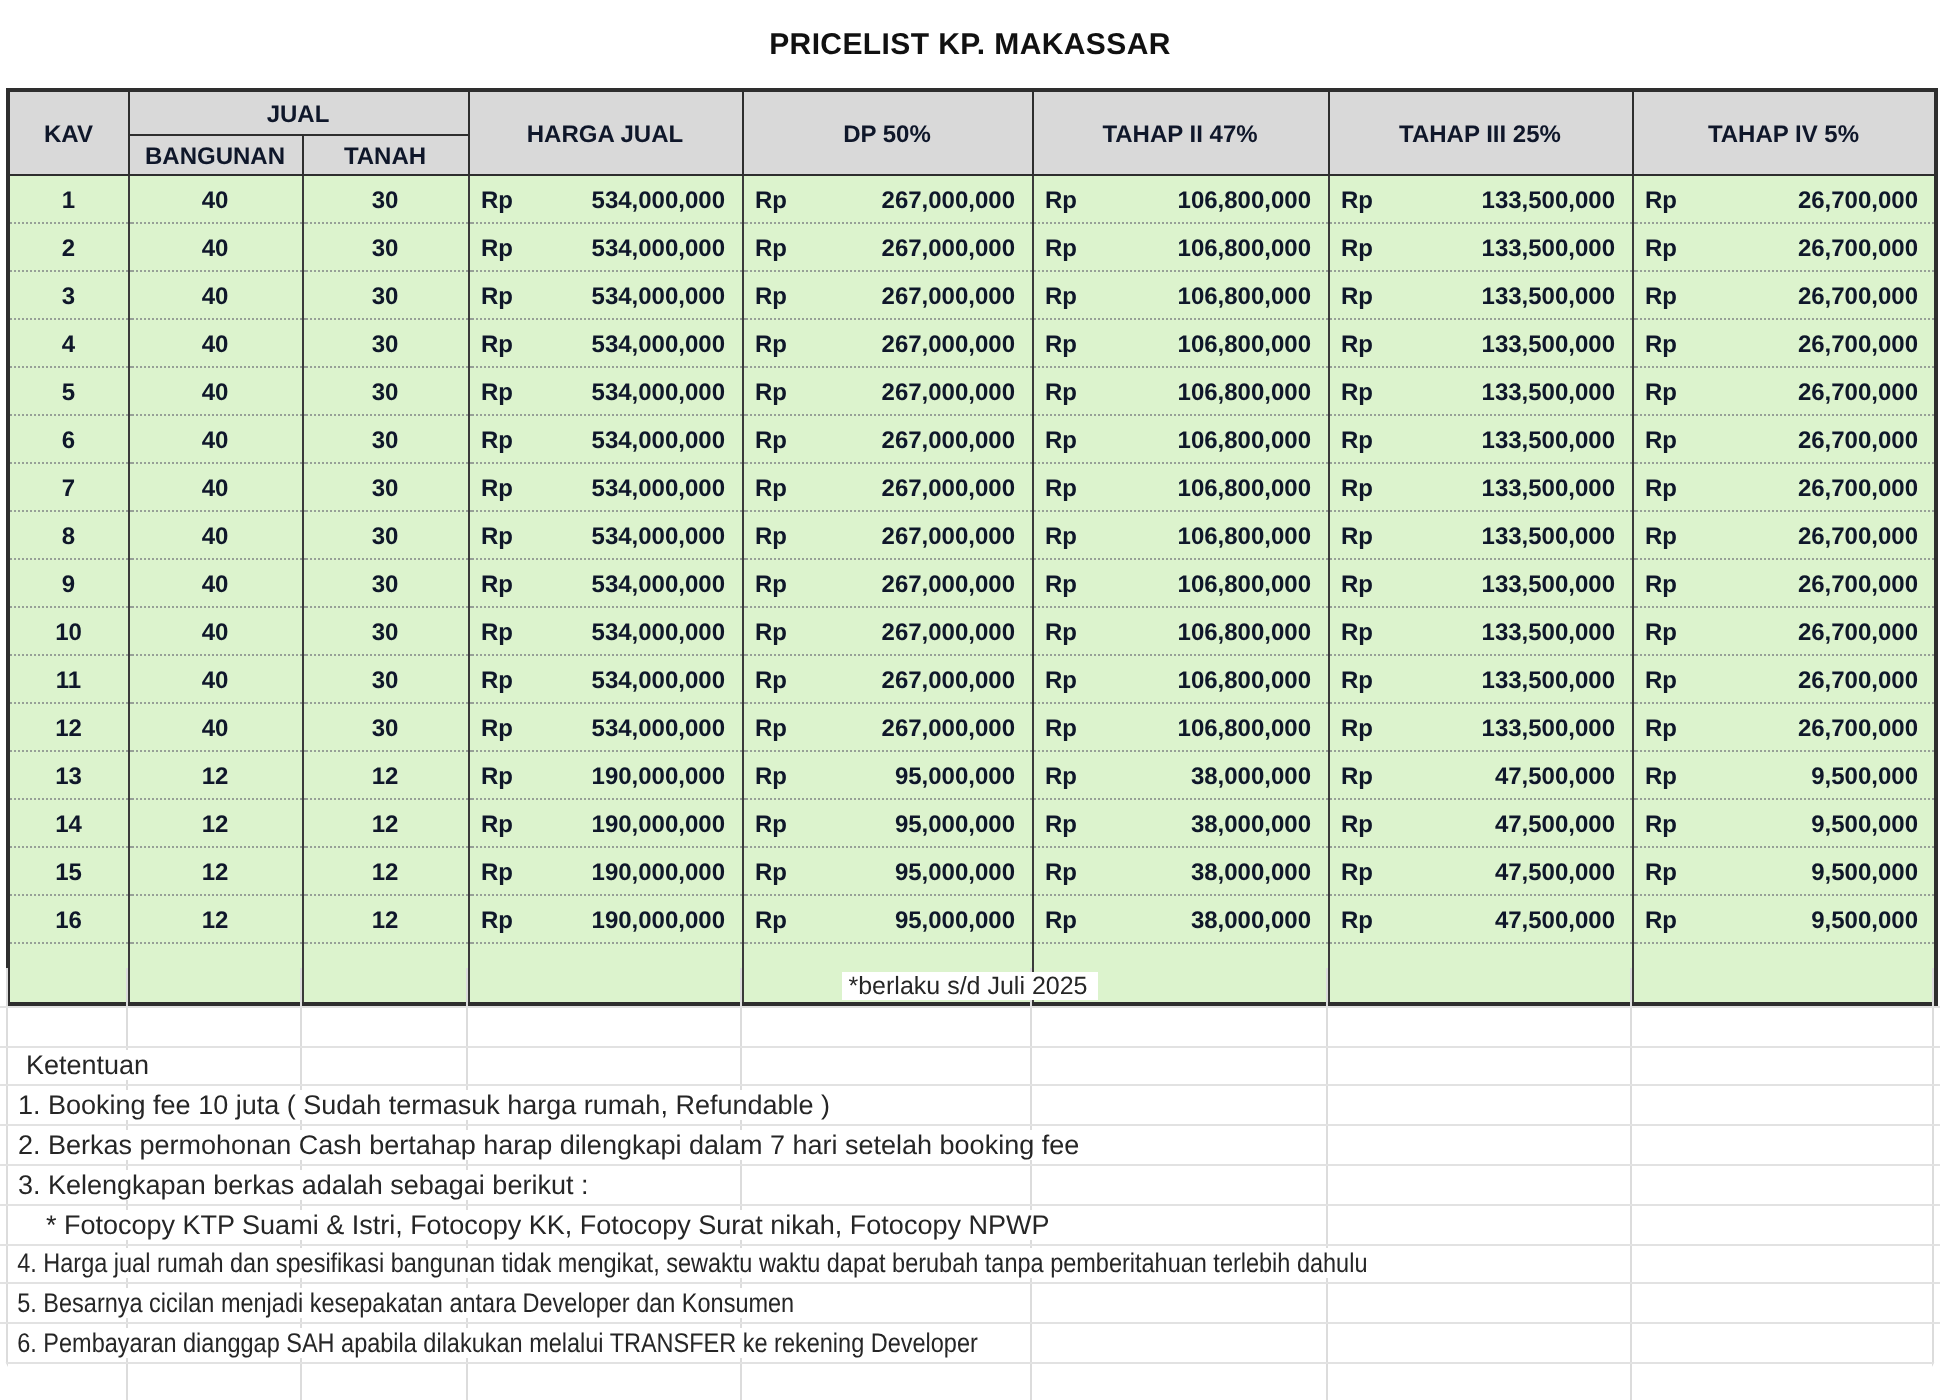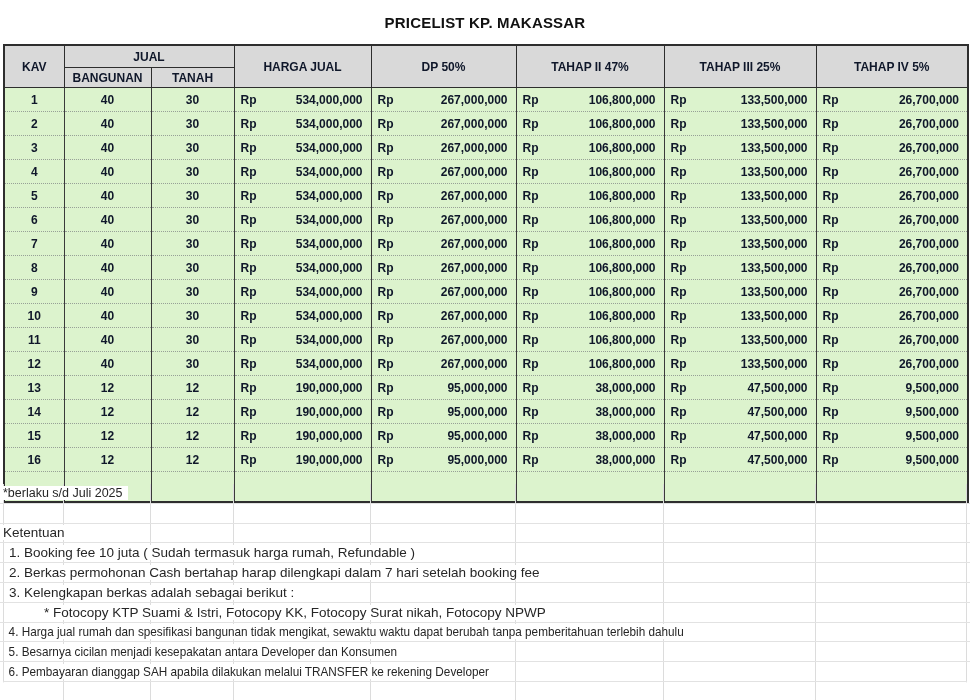--- a/index.html
+++ b/index.html
@@ -41,25 +41,25 @@
   tr.empty-row td{height:29px;}
   
   .bottom{position:absolute;top:484px;left:0;width:970px;height:216px;overflow:hidden;}
   .vline{position:absolute;top:0;bottom:0;width:1px;background:#dcdcdc;z-index:0;}
   .brow{
     position:relative;z-index:1;height:19.8px;box-sizing:border-box;
     display:flex;align-items:center;border-bottom:1px solid #e2e2e2;
     font-size:13.5px;color:#262626;
   }
   .brow .cell-text{background:#ffffff;padding:0 3px;white-space:nowrap;}
-  .r-berlaku{justify-content:flex-start;}
+  .r-berlaku{justify-content:center;}
   .berlaku{font-size:12.5px;background:#ffffff;padding:0 5px 0 3px;}
-  .ketentuan{margin-left:0;}
+  .ketentuan{margin-left:10px;}
   .note-text{margin-left:6px;}
-  .indent{margin-left:41px;}
+  .indent{margin-left:20px;}
   .condensed{display:inline-block;transform:scaleX(.87);transform-origin:left center;}
 </style>
 </head>
 <body>
 
 <div class="sheet">
 
   <div class="title">PRICELIST KP. MAKASSAR</div>
 
   <table class="pricelist">

